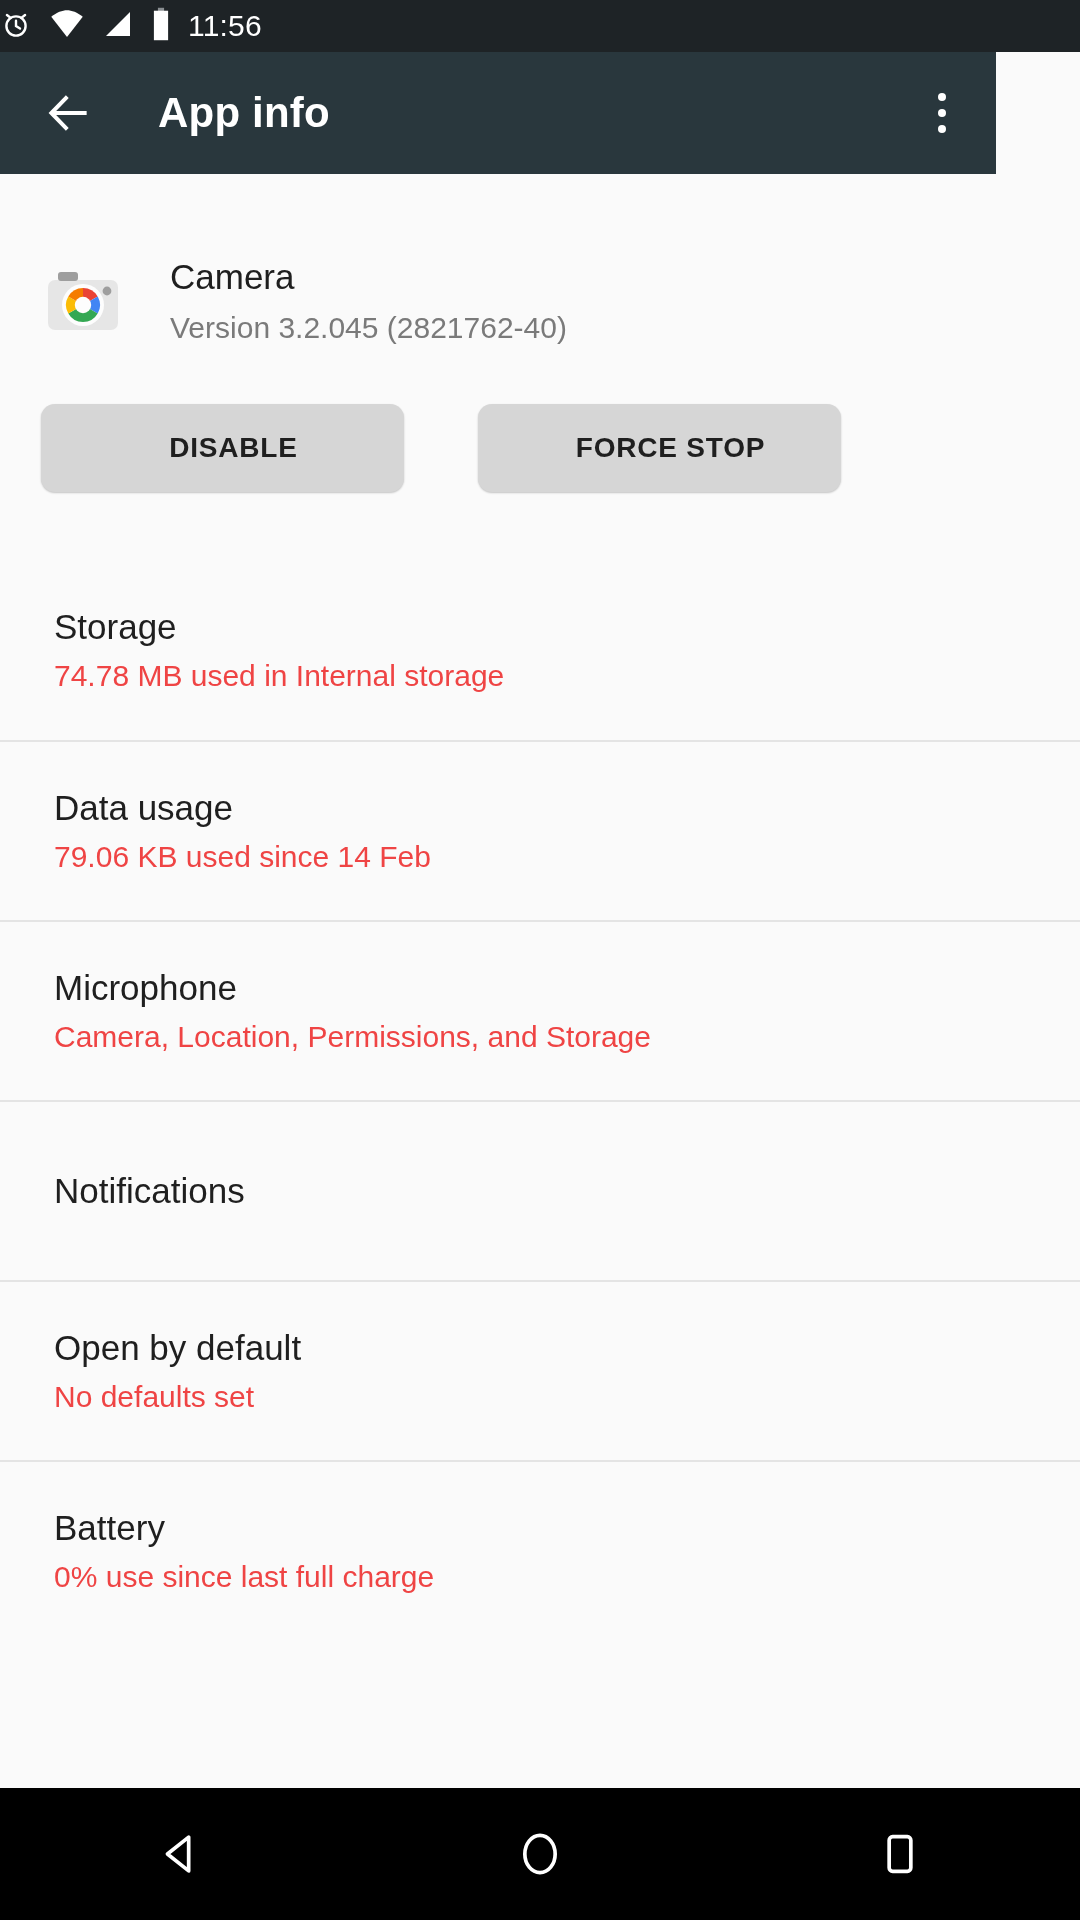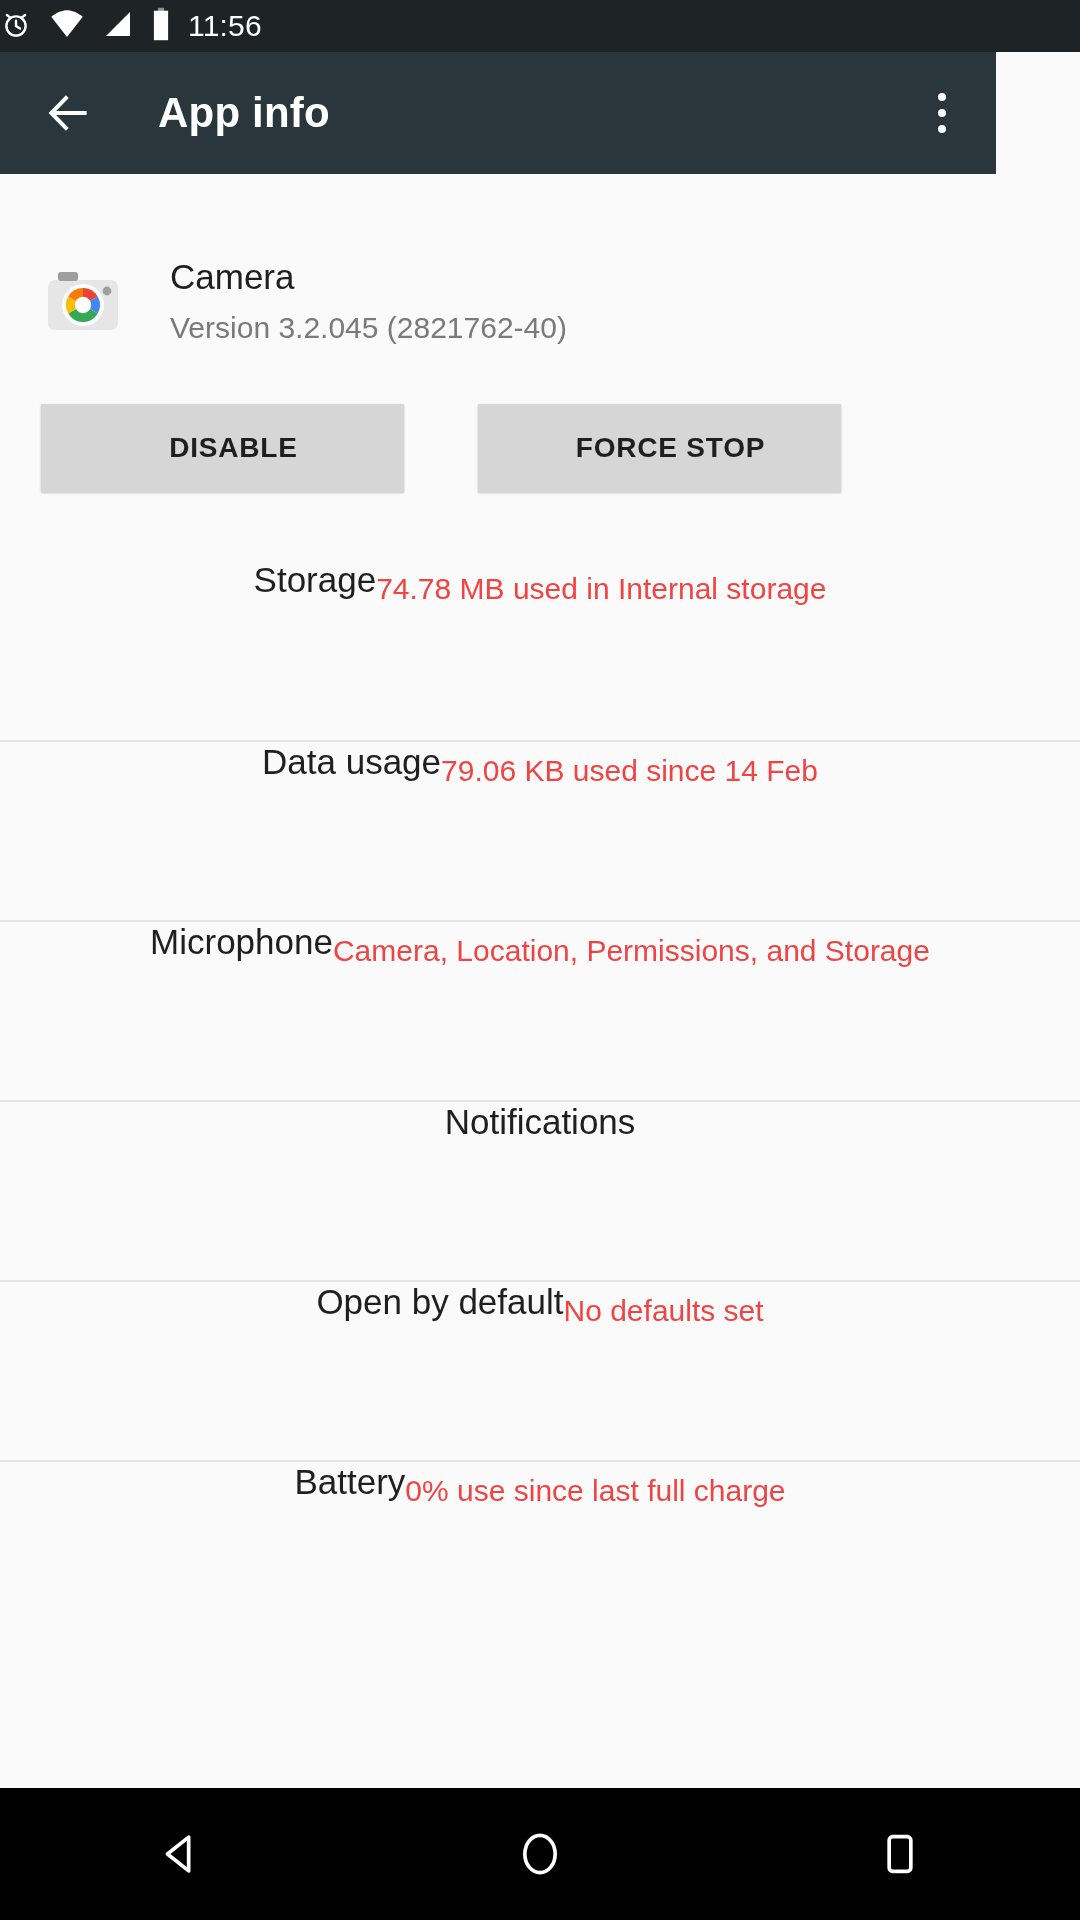--- a/index.html
+++ b/index.html
@@ -50,30 +50,30 @@
   .content{ position:absolute; top:174px; left:0; width:1080px; height:1614px; background:#fafafa; overflow:hidden; }
 
   .app-header{ display:flex; align-items:center; padding:82px 0 0 40px; }
   .app-icon{ width:86px; height:86px; position:relative; flex:0 0 auto; }
   .app-text{ margin-left:44px; }
   .app-name{ font-size:35px; color:#1f1f1f; line-height:1.2; }
   .app-version{ font-size:30px; color:#7a7a7a; margin-top:12px; line-height:1.2; }
 
   .btn-row{ display:flex; padding:58px 0 0 41px; }
   .action-btn{
-    width:363px; height:88px; background:#d6d6d6; border:none; border-radius:0;
+    width:363px; height:88px; background:#d6d6d6; border:none; border-radius:14px;
     color:#1f1f1f; font-size:28px; font-weight:bold; letter-spacing:.8px;
     font-family:"Liberation Sans", sans-serif;
     box-shadow:0 1px 2px rgba(0,0,0,.22);
     display:flex; align-items:center; justify-content:center;padding-left:22px;
   }
   .action-btn + .action-btn{ margin-left:74px; }
 
   .list{ margin-top:68px; }
-  .list-row{ height:180px; padding:0 54px; display:flex; flex-direction:row; justify-content:center; position:relative; }
+  .list-row{ height:180px; padding:0 54px; display:flex; flex-direction:column; justify-content:center; position:relative; }
   .list-row + .list-row{ border-top:2px solid #e4e4e4; }
   .row-title{ font-size:35px; color:#1f1f1f; line-height:1.15; }
   .row-sub{ font-size:30px; color:#ef4444; margin-top:12px; line-height:1.15; }
   .list-row.faded .row-title{ color:#cfcfcf; }
   .list-row.faded .row-sub{ color:#d8d8d8; }
 
   
   .nav-bar{
     position:absolute; bottom:0; left:0; width:1080px; height:132px;
     background:#000000; display:flex; align-items:center; justify-content:space-around;

